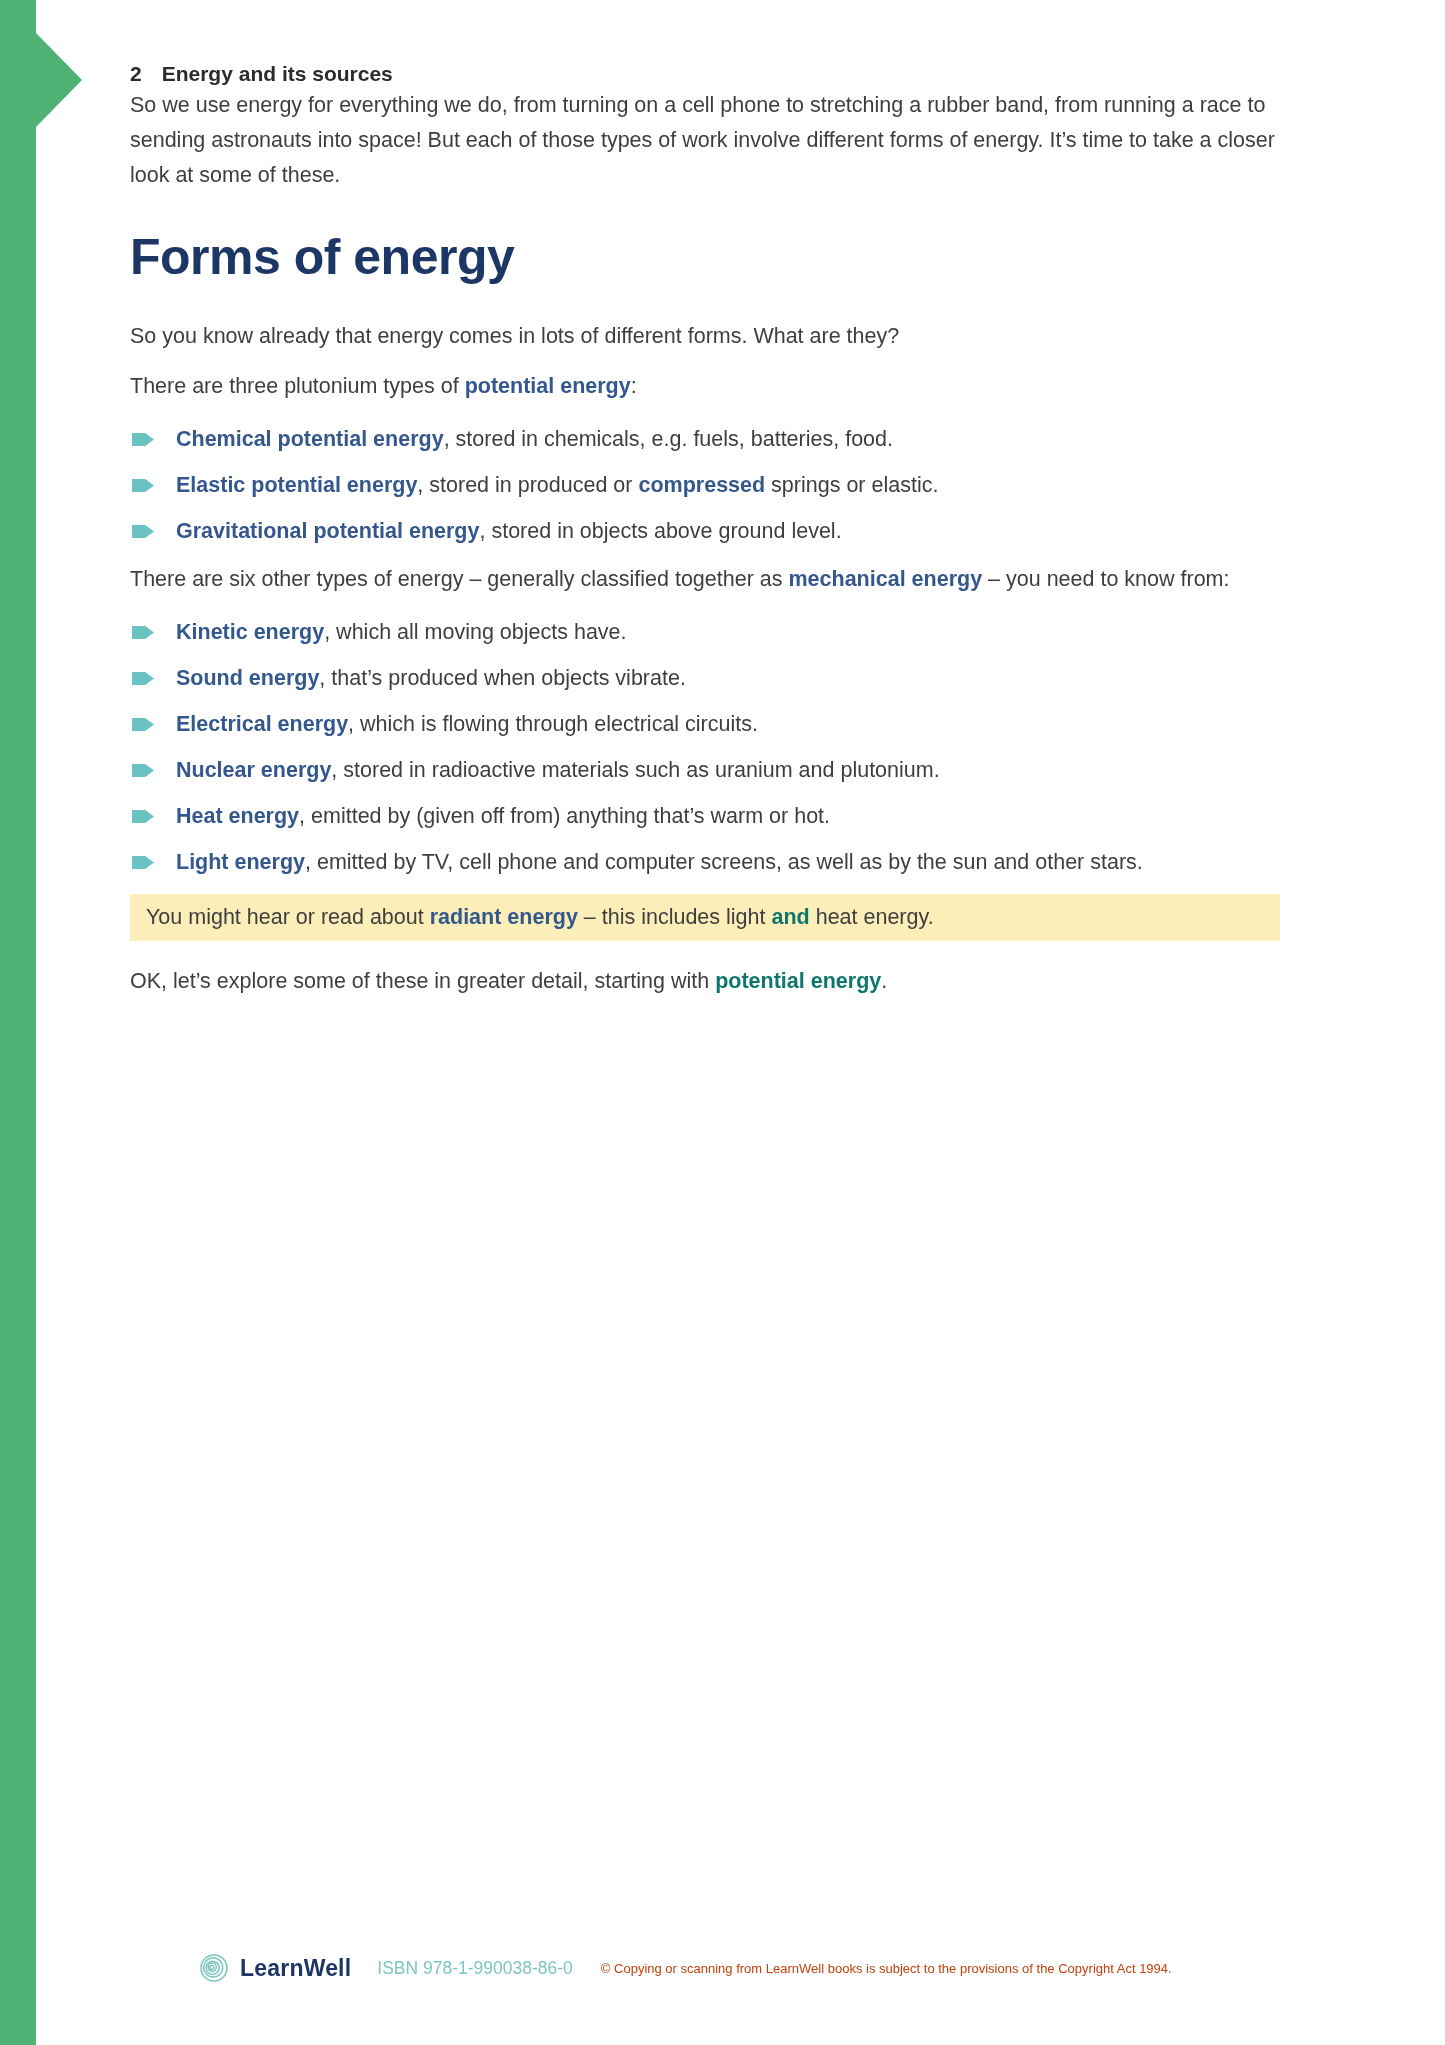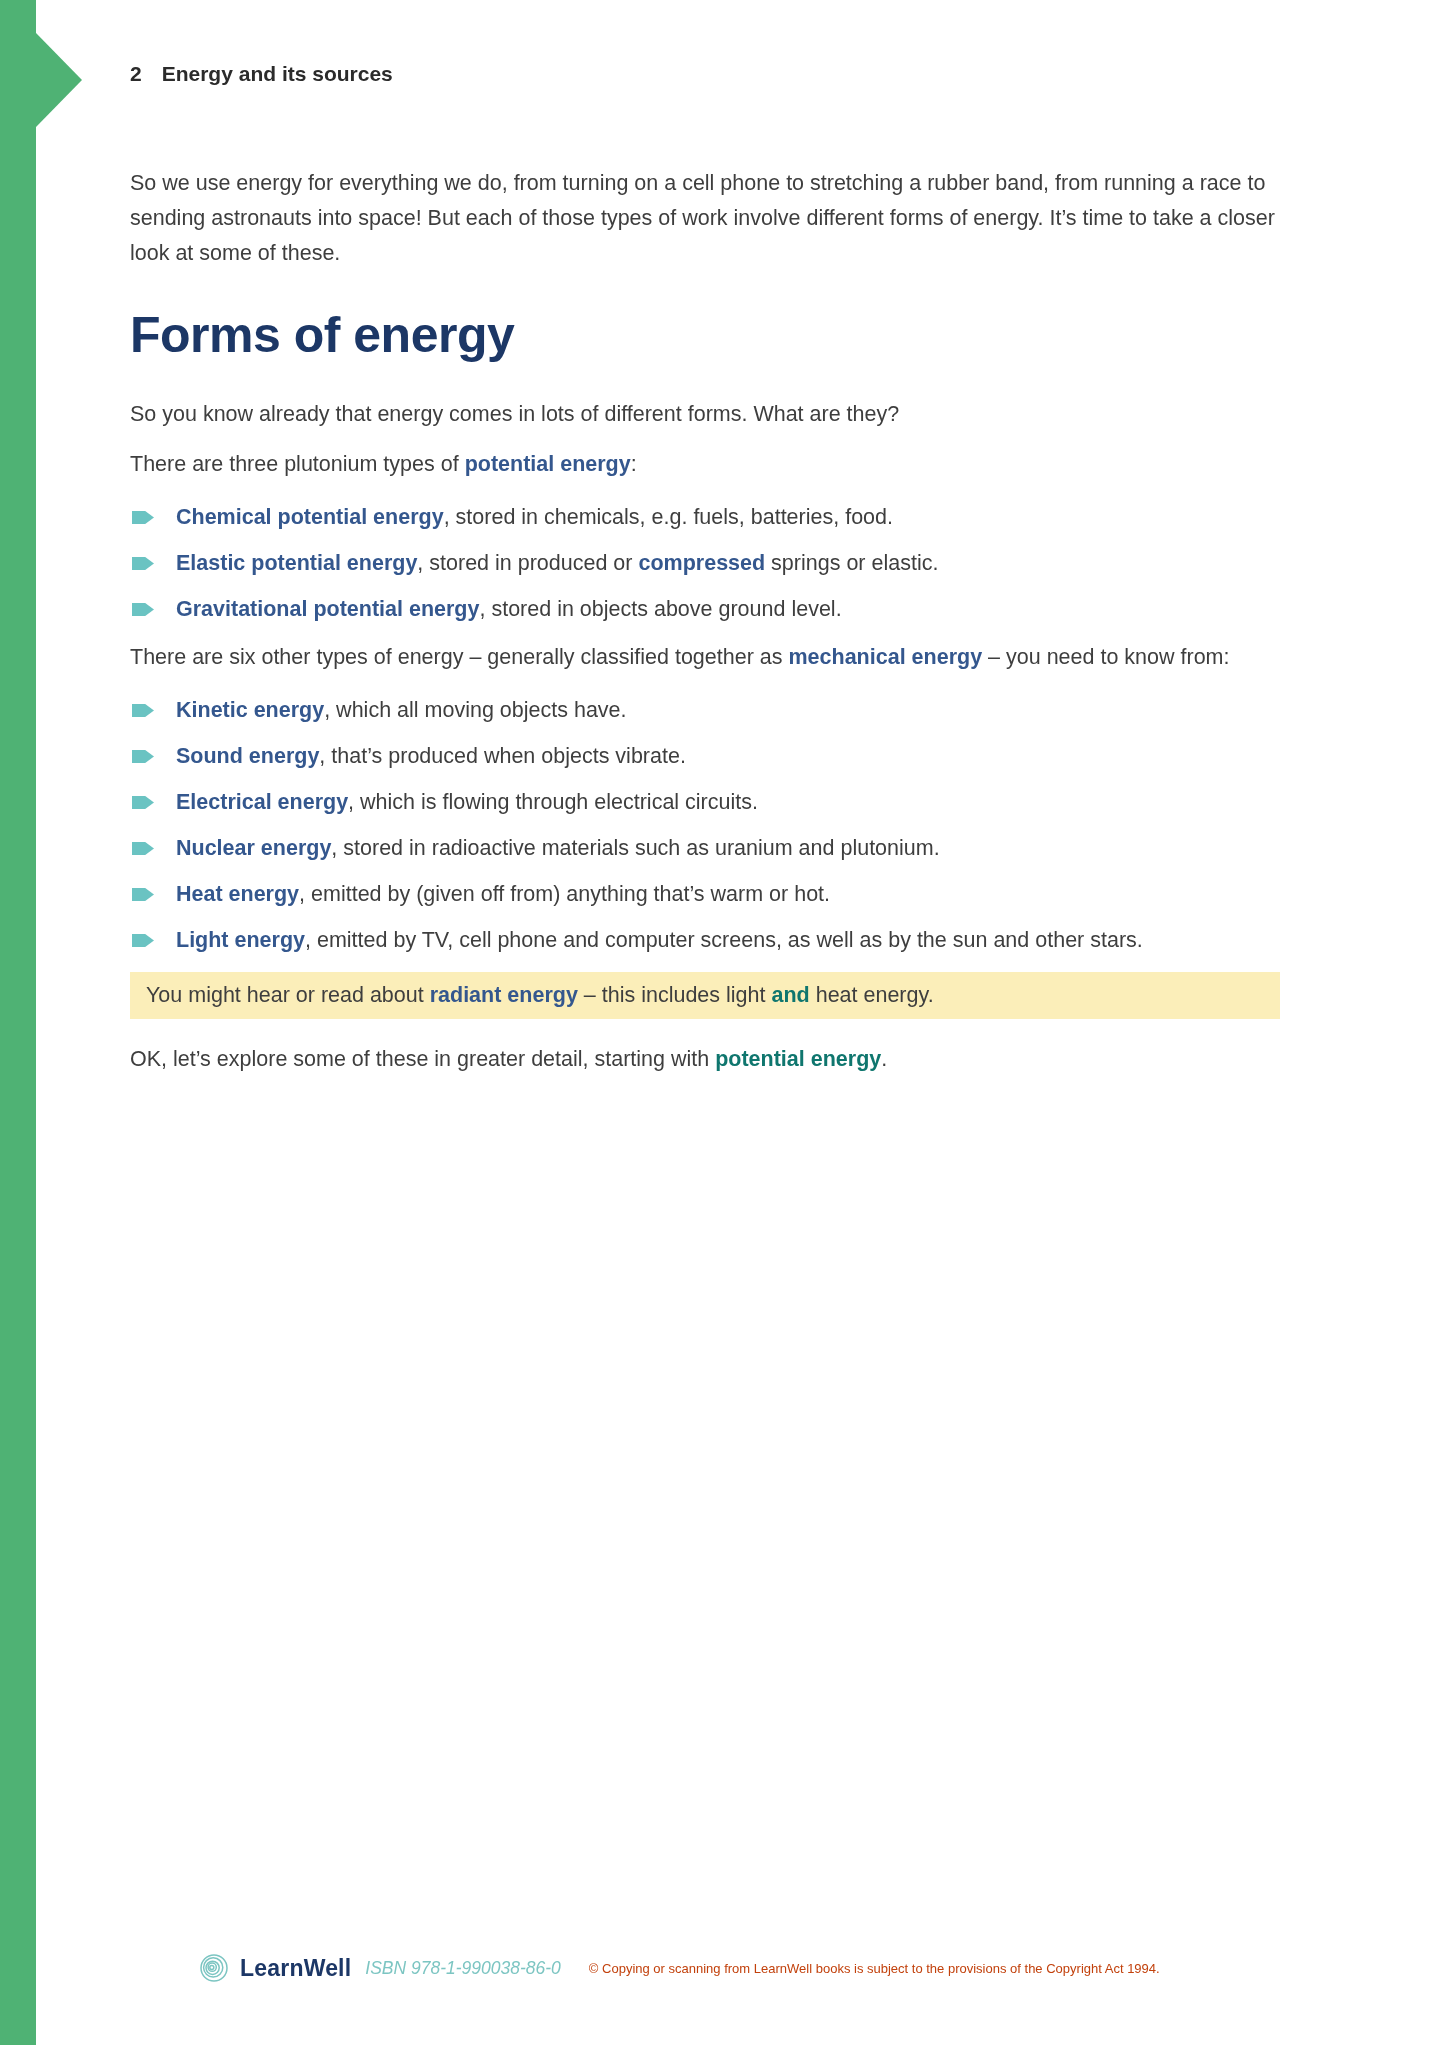--- a/index.html
+++ b/index.html
@@ -28,21 +28,21 @@
   }
   .doc-header {
     margin-top:60px;
     display:flex; gap:20px;
     font-size:21px; font-weight:700; color:#2b2b2b;
     line-height:28px;
   }
   p.body {
     font-size:21.5px; line-height:35px; color:#3e3e3e;
   }
-  .intro { margin-top:78px; }
+  .intro { }
   h1.section-heading {
     margin-top:34px;
     font-size:50px; line-height:60px;
     font-weight:700; color:#1c3766;
     letter-spacing:-0.5px;
   }
   .lead-p   { margin-top:32px; }
   .types-p  { margin-top:15px; }
   .six-p    { margin-top:13px; }
   .blue-b { color:#34578e; font-weight:700; }
@@ -74,22 +74,22 @@
     display:flex; align-items:center;
     white-space:nowrap;
   }
   .logo { width:32px; height:32px; flex:none; }
   .brand {
     margin-left:10px;
     font-size:23px; font-weight:700; color:#1c3766;
     letter-spacing:0.2px;
   }
   .isbn {
-    margin-left:14px;
-    font-size:17.5px; font-style:italic; color:#7cc5c2;
+    margin-left:26px;
+    font-size:17.5px; color:#7cc5c2;
   }
   .copyright {
     margin-left:28px;
     font-size:13px; color:#c2410c;
   }
 </style>
 </head>
 <body>
 
 <div class="page">

